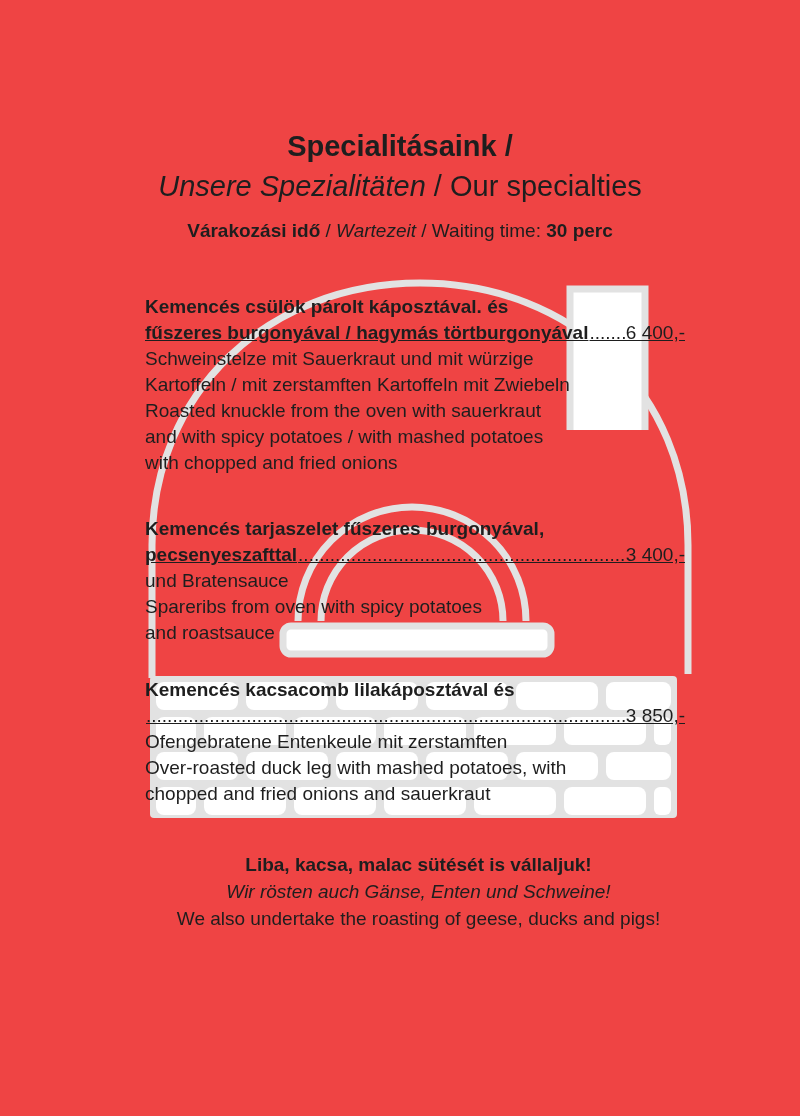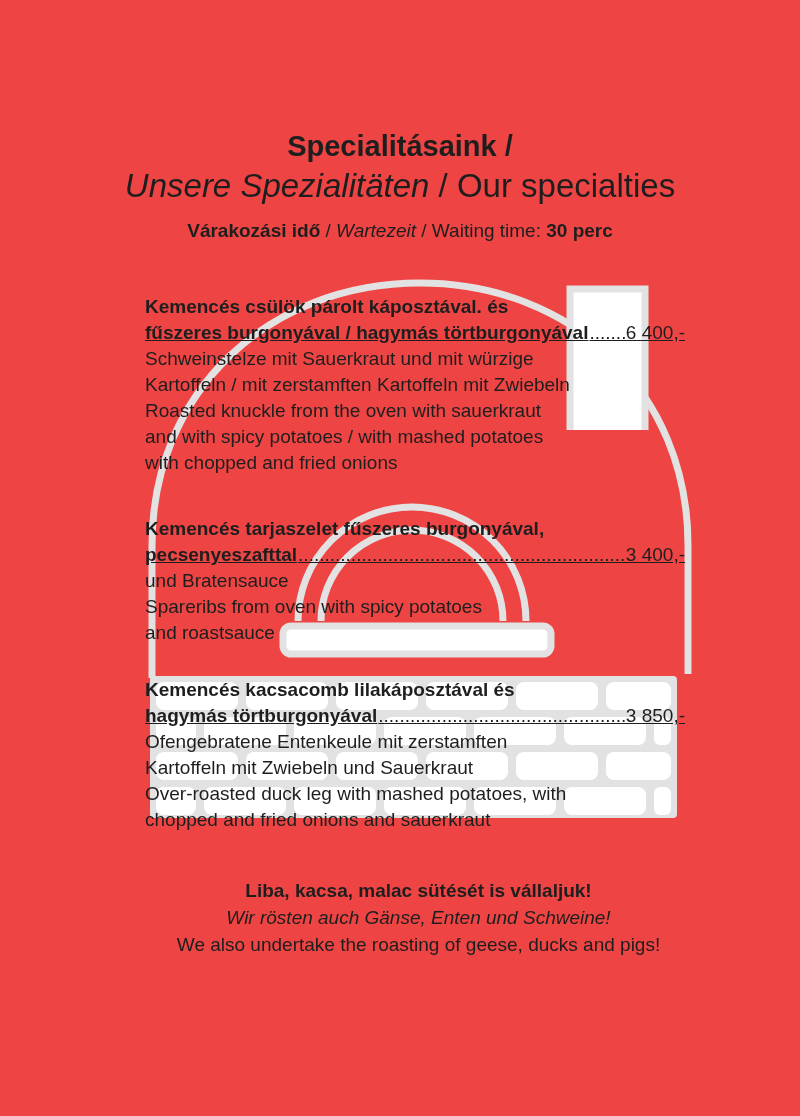--- a/index.html
+++ b/index.html
@@ -9,21 +9,21 @@
     background:#ef4444;
     overflow:hidden;
     font-family:"Liberation Sans",sans-serif;
     color:#1e1e1e;
   }
   .watermark{position:absolute;top:0;left:0;z-index:0;}
   .content{position:relative;z-index:1;}
 
   .menu-header{padding-top:126px;text-align:center;}
   .title{font-size:29px;font-weight:bold;line-height:40px;}
-  .subtitle{font-size:33px;line-height:40px;}
+  .subtitle{font-size:29px;line-height:40px;}
   .italic{font-style:italic;}
   .bold{font-weight:bold;}
   .wait-line{font-size:19px;line-height:26px;margin-top:12px;}
 
   .menu-body{margin:50px 115px 0 145px;font-size:19px;line-height:26px;}
   .item-2{margin-top:40px;}
   .item-3{margin-top:31px;}
   .item-title{font-weight:bold;}
   .price-line{display:flex;align-items:baseline;text-decoration:underline;}
   .price-line .name{font-weight:bold;white-space:nowrap;}
@@ -118,26 +118,24 @@
           <span class="price">3 400,-</span>
         </div>
         <div class="desc-de">und Bratensauce</div>
         <div class="desc-en">Spareribs from oven with spicy potatoes</div>
         <div class="desc-en">and roastsauce</div>
       </section>
 
       <section class="item item-3">
         <div class="item-title">Kemencés kacsacomb lilakáposztával és</div>
         <div class="price-line">
-          <span class="name">hagymás törtburgonyával</span>
           <span class="leader">........................................................................................................................................................................</span>
           <span class="price">3 850,-</span>
         </div>
         <div class="desc-de">Ofengebratene Entenkeule mit zerstamften</div>
-        <div class="desc-de">Kartoffeln mit Zwiebeln und Sauerkraut</div>
         <div class="desc-en">Over-roasted duck leg with mashed potatoes, with</div>
         <div class="desc-en">chopped and fried onions and sauerkraut</div>
       </section>
 
     </main>
 
     <footer class="menu-footer">
       <div class="bold">Liba, kacsa, malac sütését is vállaljuk!</div>
       <div class="italic">Wir rösten auch Gänse, Enten und Schweine!</div>
       <div>We also undertake the roasting of geese, ducks and pigs!</div>

